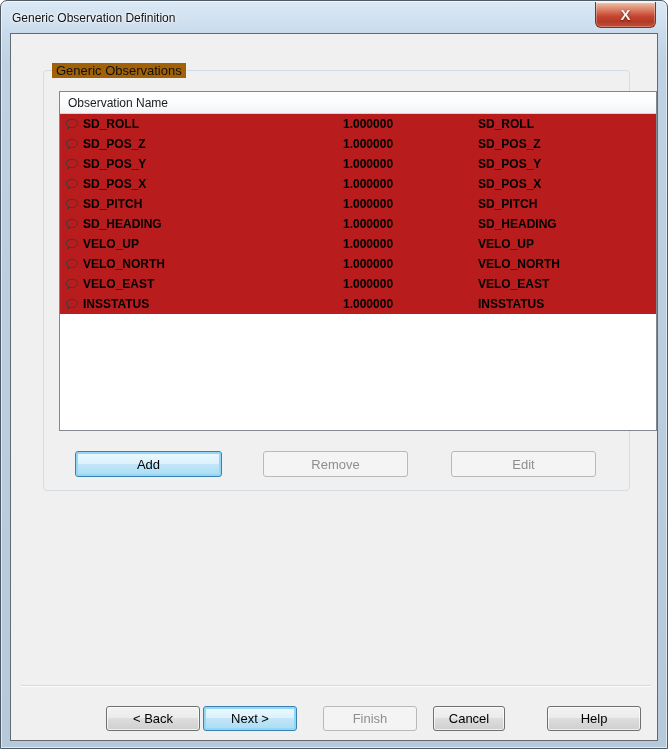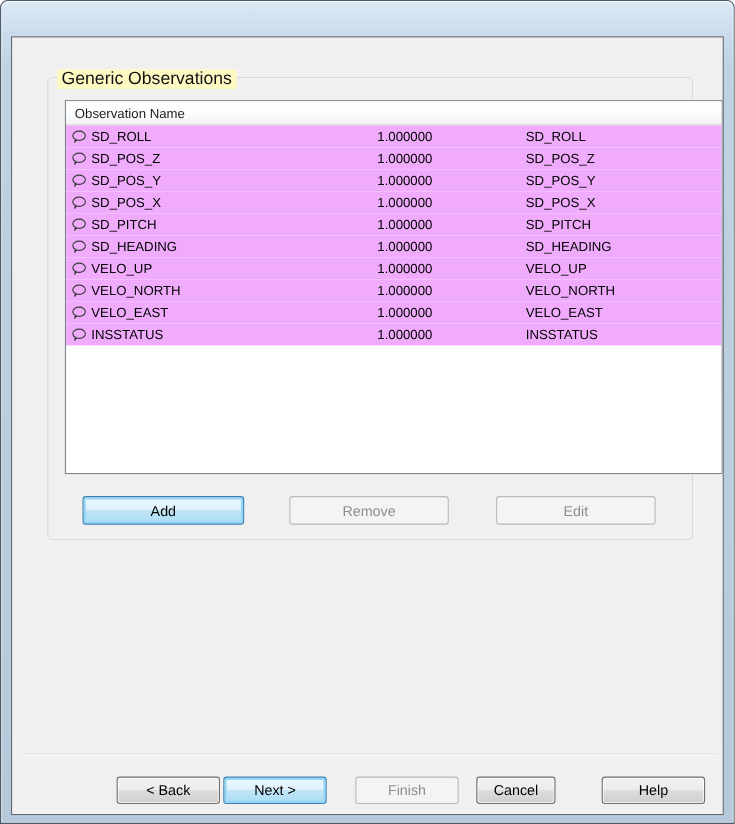--- a/index.html
+++ b/index.html
@@ -36,22 +36,22 @@
     position:absolute; left:9px; top:32px; width:648px; height:708px;
     background:#f0f0f0; border:1px solid #626a72;
   }
 
   
   .groupbox {
     position:absolute; left:32px; top:36px; width:587px; height:421px;
     border:1px solid #d4dce2; border-radius:4px;
   }
   .gb-label {
-    position:absolute; left:8px; top:-8px; background:#fef9c3; padding:0 4px;
-    font-size:16px; color:#111; white-space:nowrap;
+    position:absolute; left:8px; top:-8px; background:#a16207; padding:0 4px;
+    font-size:13px; color:#111; white-space:nowrap;
   }
 
   
   .table {
     position:absolute; left:48px; top:57px; width:598px; height:340px;
     border:1px solid #828790; background:#ffffff; overflow:hidden;
   }
   .thead {
     display:grid; grid-template-columns:277px 135px 1fr; height:22px;
     background:linear-gradient(180deg,#ffffff 0%, #fbfcfd 55%, #f1f3f5 100%);
@@ -60,21 +60,21 @@
   .th {
     display:flex; align-items:center; font-size:12px; color:#1c1c1c;
     padding-left:6px; border-right:1px solid #e1e4e7;
     box-shadow: inset -1px 0 0 #ffffff;
   }
   .th:first-child { padding-left:8px; }
   .th:last-child { border-right:none; box-shadow:none; }
   .tbody { position:relative; }
   .trow {
     display:grid; grid-template-columns:277px 135px 1fr; height:20px;
-    align-items:center; background:#f0abfc;
+    align-items:center; background:#b91c1c;font-weight:bold;
   }
   .cell { font-size:12px; color:#000; padding-left:6px; white-space:nowrap; overflow:hidden; }
   .cell.namecell { display:flex; align-items:center; gap:3px; padding-left:5px; }
   .obs-icon { display:inline-flex; width:15px; height:13px; flex:0 0 15px; }
 
   
   .btn {
     position:absolute; height:26px; border-radius:3px;
     display:flex; align-items:center; justify-content:center;
     font-size:13px; color:#000; cursor:default; white-space:nowrap;
@@ -106,20 +106,26 @@
   .wiz-next   { left:192px; top:672px; width:94px; height:25px; }
   .wiz-finish { left:312px; top:672px; width:94px; height:25px; }
   .wiz-cancel { left:422px; top:672px; width:72px; height:25px; }
   .wiz-help   { left:536px; top:672px; width:94px; height:25px; }
 </style>
 </head>
 <body>
 
 <div class="window">
 
+  <div class="titlebar">
+    <span class="title">Generic Observation Definition</span>
+    <div class="close-btn">
+      <span class="close-x">X</span>
+    </div>
+  </div>
 
   <div class="client">
 
     <div class="groupbox">
       <span class="gb-label">Generic Observations</span>
     </div>
 
     <div class="table">
       <div class="thead">
         <div class="th">Observation Name</div>

